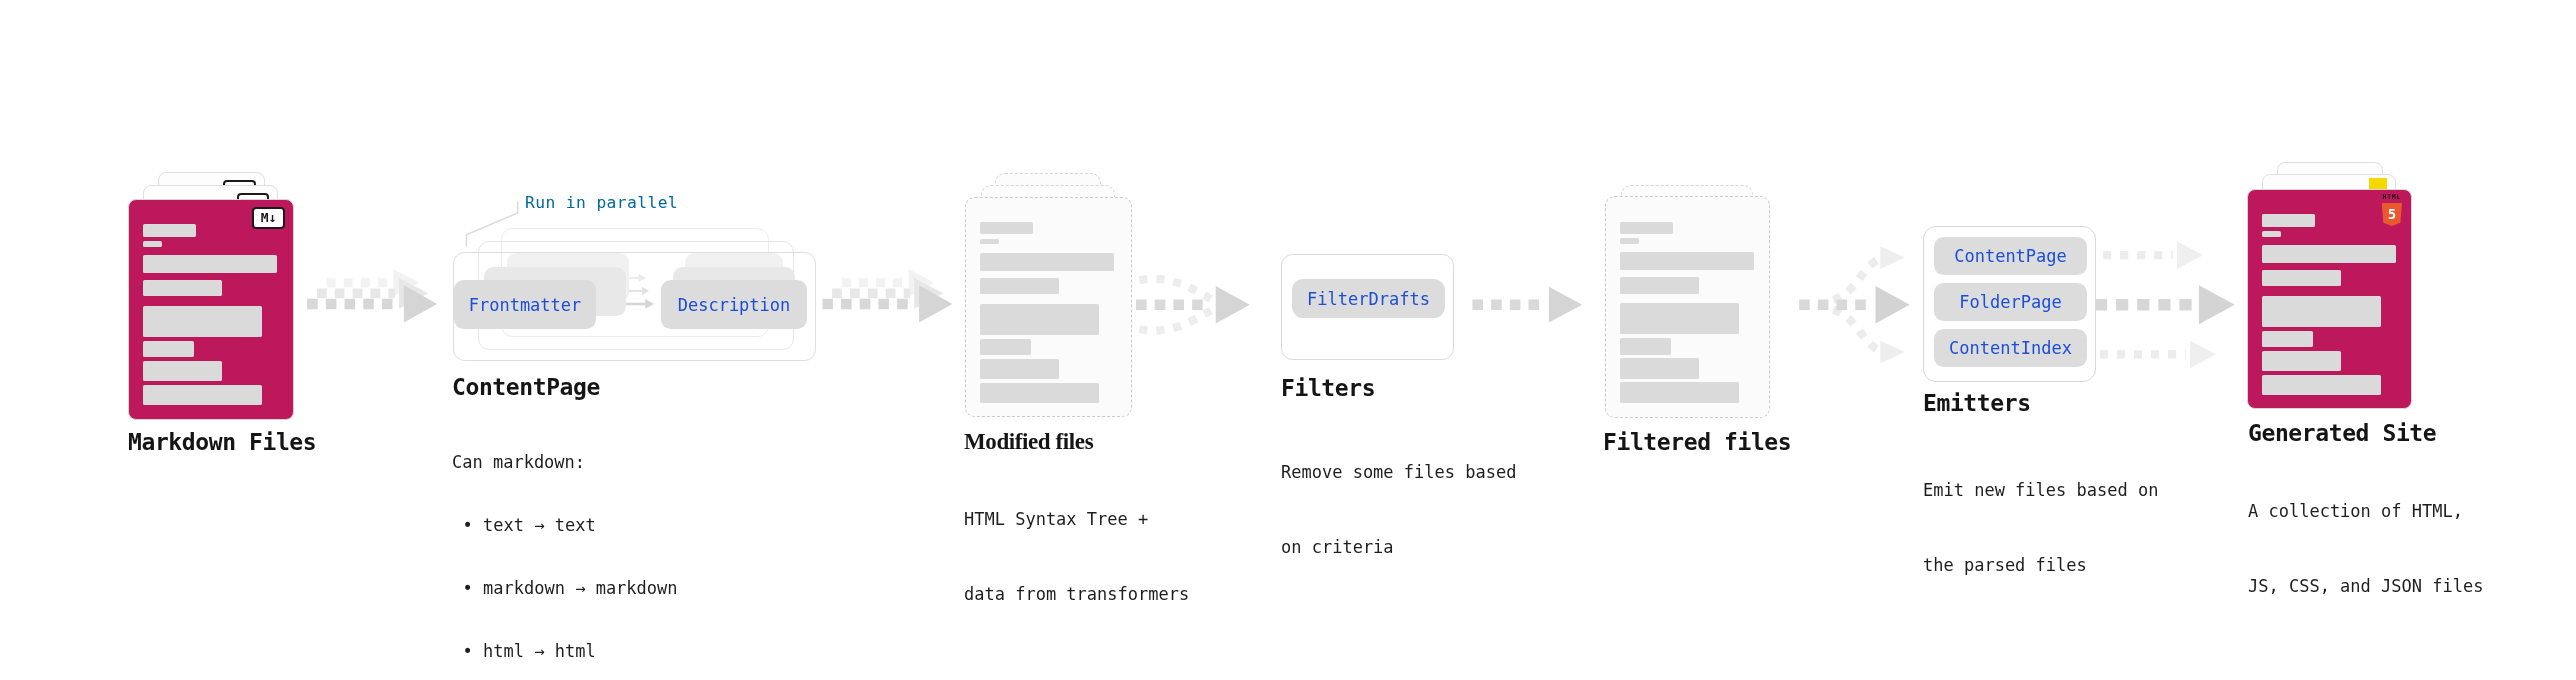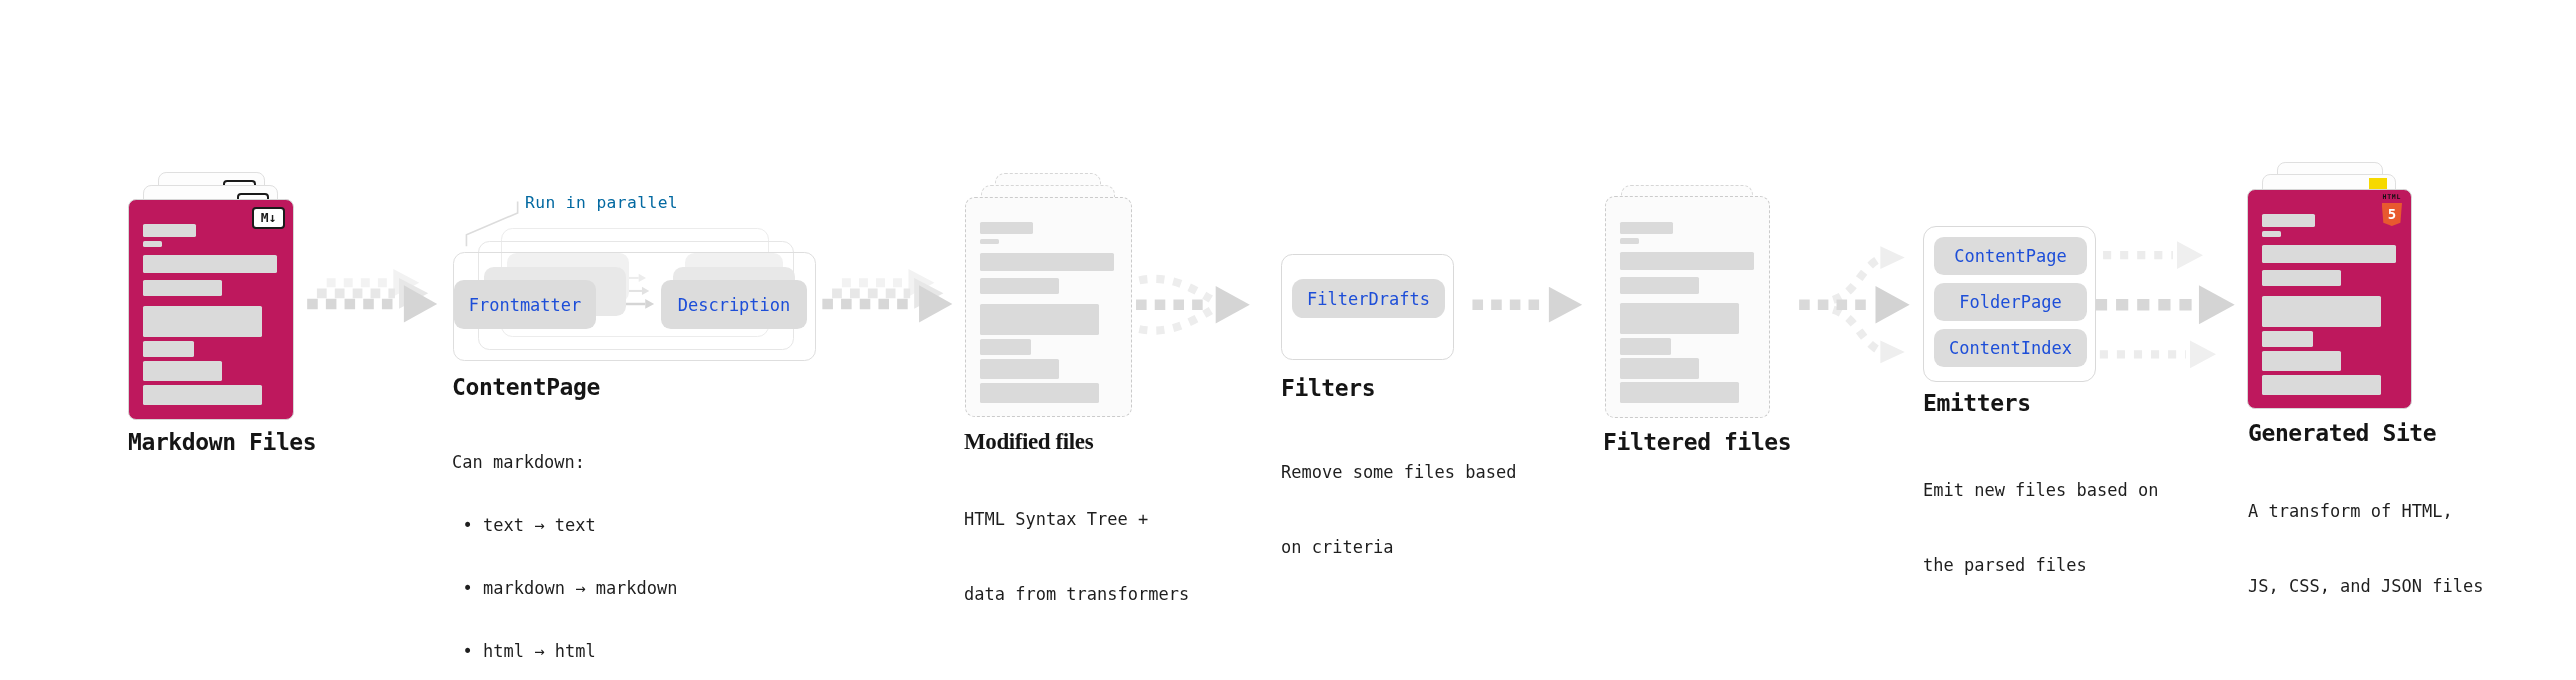--- a/index.html
+++ b/index.html
@@ -248,17 +248,17 @@
           <div class="bar" style="top: 80px; width: 79px; height: 16.3px;"></div>
           <div class="bar" style="top: 106px; width: 119px; height: 31px;"></div>
           <div class="bar" style="top: 141px; width: 51px; height: 16.3px;"></div>
           <div class="bar" style="top: 161px; width: 79px; height: 20.3px;"></div>
           <div class="bar" style="top: 185px; width: 119px; height: 20.3px;"></div>
         </div>
     </div>
   </div>
   <div class="title" style="left:2248px;top:420px;">Generated Site</div>
   <div class="desc" style="left:2248px;top:449px;">
-    <span>A transform of HTML,</span>
+    <span>A collection of HTML,</span>
     <span>JS, CSS, and JSON files</span>
   </div>
 </div>
 
 
 </body></html>

